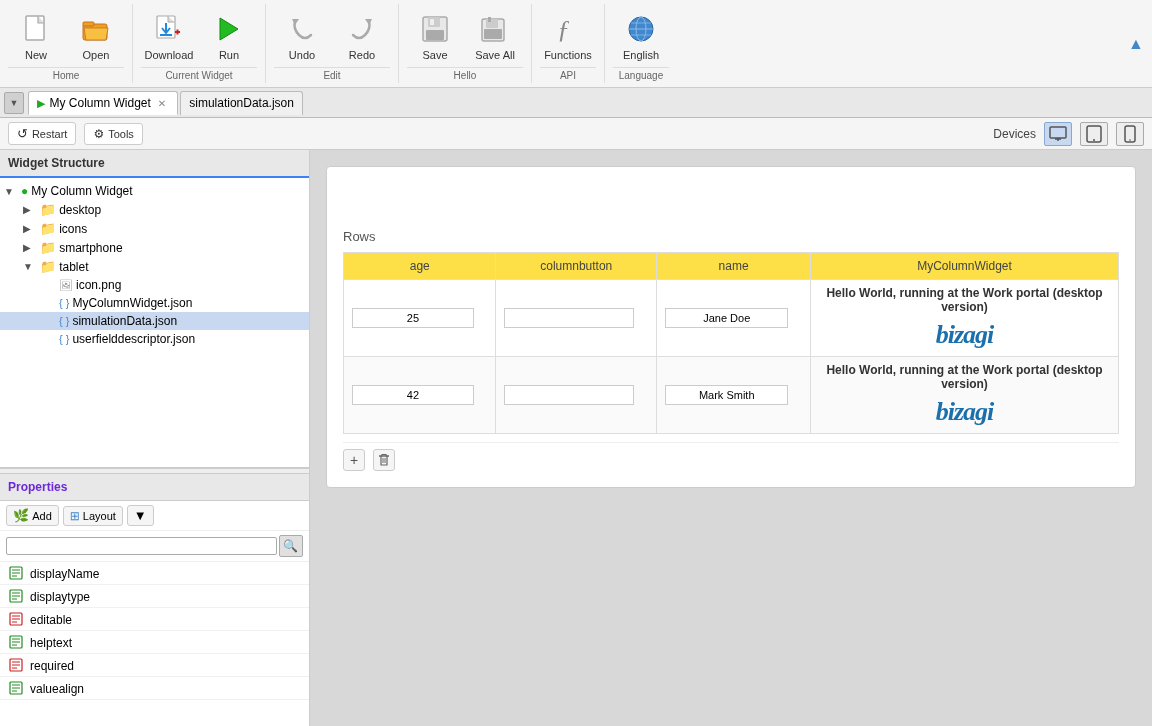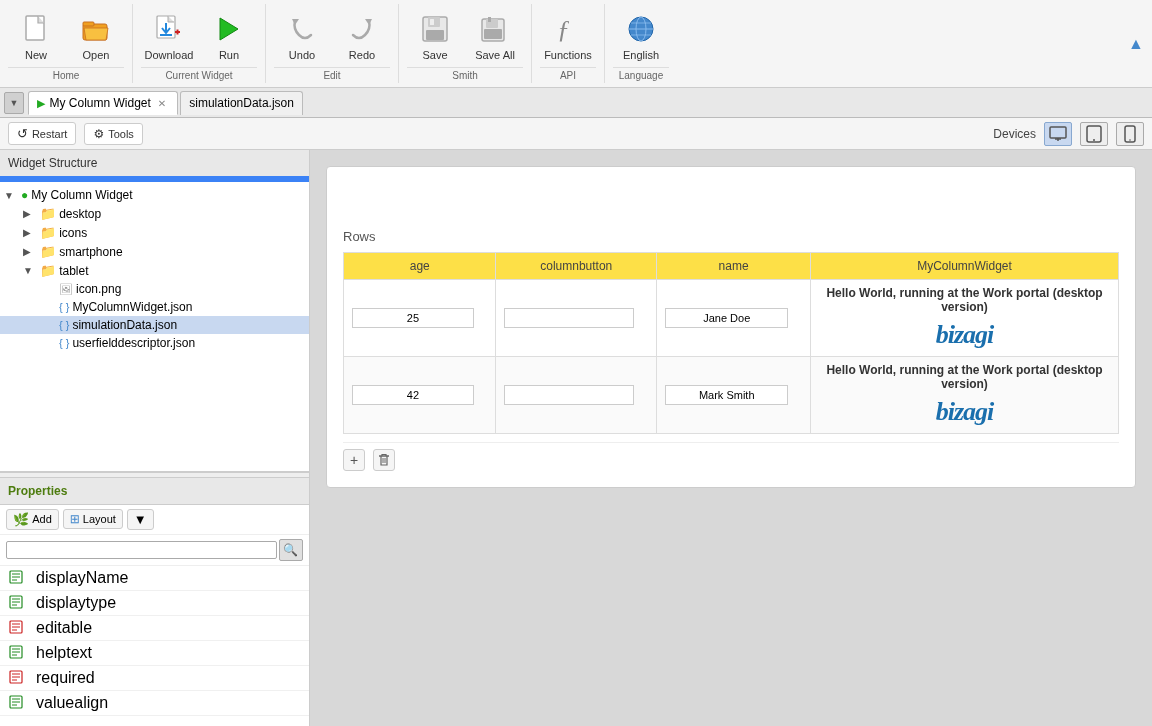--- a/index.html
+++ b/index.html
@@ -158,24 +158,24 @@
     #left-panel {
       width: 310px;
       background: #fff;
       border-right: 1px solid #ccc;
       display: flex;
       flex-direction: column;
       min-height: 0;
     }
     #widget-structure-header {
       background: #e8e8e8;
-      border-bottom: 6px solid #3b82f6;
+      border-bottom: 2px solid #3b82f6;
       padding: 6px 8px;
       font-size: 12px;
-      font-weight: normal;
+      font-weight: bold;
       color: #333;
     }
     #file-tree {
       flex: 1;
       overflow-y: auto;
       padding: 4px 0;
       min-height: 0;
       max-height: 290px;
       border-bottom: 1px solid #ccc;
     }
@@ -199,21 +199,21 @@
       display: flex;
       flex-direction: column;
       min-height: 0;
     }
     #properties-header {
       background: #e8e8e8;
       border-bottom: 1px solid #ccc;
       padding: 6px 8px;
       font-size: 12px;
       font-weight: bold;
-      color: #4d7c0f;
+      color: #6d28d9;
     }
     #properties-toolbar {
       display: flex;
       align-items: center;
       padding: 4px 6px;
       gap: 4px;
       border-bottom: 1px solid #eee;
     }
     .prop-tool-btn {
       display: flex;
@@ -251,26 +251,26 @@
       cursor: pointer;
       font-size: 12px;
       margin-left: 2px;
     }
     #properties-list {
       flex: 1;
       overflow-y: auto;
     }
     .prop-item {
       display: flex;
-      align-items: flex-start;
+      align-items: flex-end;
       padding: 3px 8px;
-      gap: 12px;
+      gap: 6px;
       border-bottom: 1px solid #f0f0f0;
       cursor: pointer;
-      font-size: 16px;
+      font-size: 12px;
     }
     .prop-icon { width: 16px; height: 16px; display: flex; align-items: center; justify-content: center; font-size: 10px; }
     .prop-icon-green { color: #228b22; }
     .prop-icon-red { color: #cc2222; }
 
     
     #content-area {
       flex: 1;
       background: #d8d8d8;
       padding: 16px;
@@ -463,21 +463,21 @@
               <rect x="2" y="5" width="22" height="22" rx="2" fill="#e8e8e8" stroke="#aaa" stroke-width="1.5"></rect>
               <rect x="6" y="5" width="12" height="9" rx="1" fill="#ccc"></rect>
               <rect x="4" y="15" width="18" height="10" rx="1" fill="#aaa"></rect>
               <rect x="8" y="3" width="3" height="5" fill="#aaa"></rect>
               <rect x="25" y="2" width="3" height="20" fill="none"></rect>
             </svg>
           </div>
           <span>Save All</span>
         </button>
       </div>
-      <div class="toolbar-group-label">Smith</div>
+      <div class="toolbar-group-label">Hello</div>
     </div>
 
     <div class="toolbar-group">
       <div class="toolbar-group-inner">
         <button class="toolbar-btn">
           <div class="icon-area">
             <svg width="30" height="30" viewBox="0 0 30 30">
               <text x="4" y="24" font-size="26" font-family="serif" fill="#888" font-style="italic">ƒ</text>
             </svg>
           </div>

